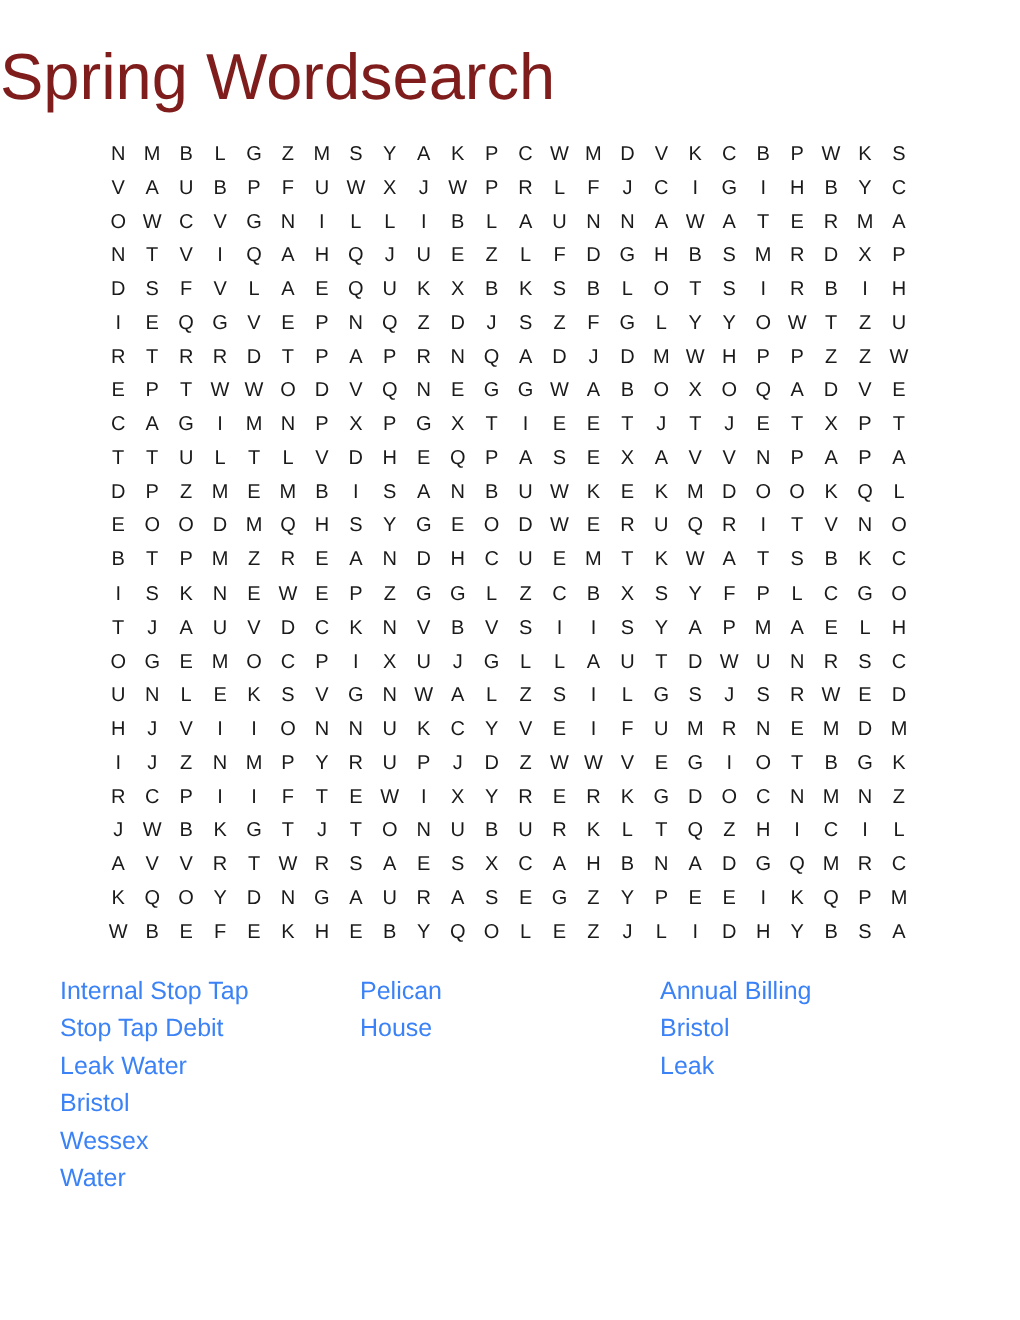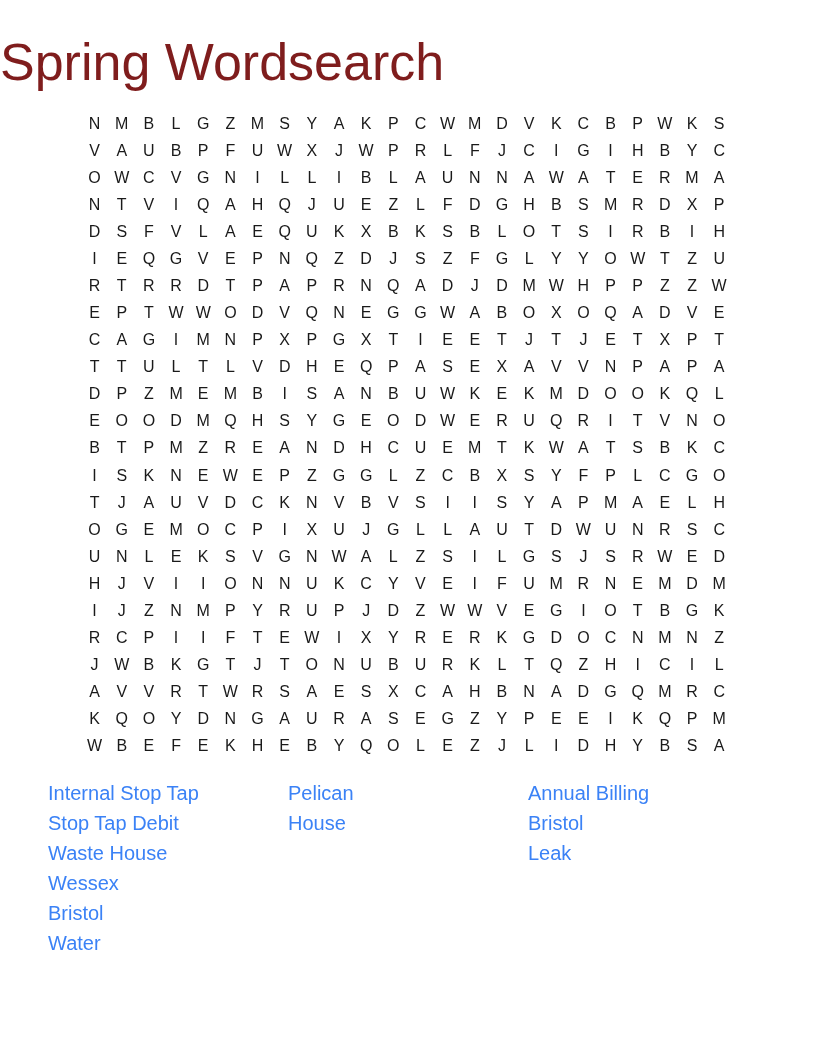--- a/index.html
+++ b/index.html
@@ -642,23 +642,23 @@
       <div class="cell">H</div>
       <div class="cell">Y</div>
       <div class="cell">B</div>
       <div class="cell">S</div>
       <div class="cell">A</div>
     </div>
   <div class="wordlist" id="wordlist">
       <div class="wl-col">
         <div class="wl-item">Internal Stop Tap</div>
         <div class="wl-item">Stop Tap Debit</div>
-        <div class="wl-item">Waste House</div>
+        <div class="wl-item">Leak Water</div>
+        <div class="wl-item">Bristol</div>
         <div class="wl-item">Wessex</div>
-        <div class="wl-item">Bristol</div>
         <div class="wl-item">Water</div>
       </div>
       <div class="wl-col">
         <div class="wl-item">Pelican</div>
         <div class="wl-item">House</div>
       </div>
       <div class="wl-col">
         <div class="wl-item">Annual Billing</div>
         <div class="wl-item">Bristol</div>
         <div class="wl-item">Leak</div>

